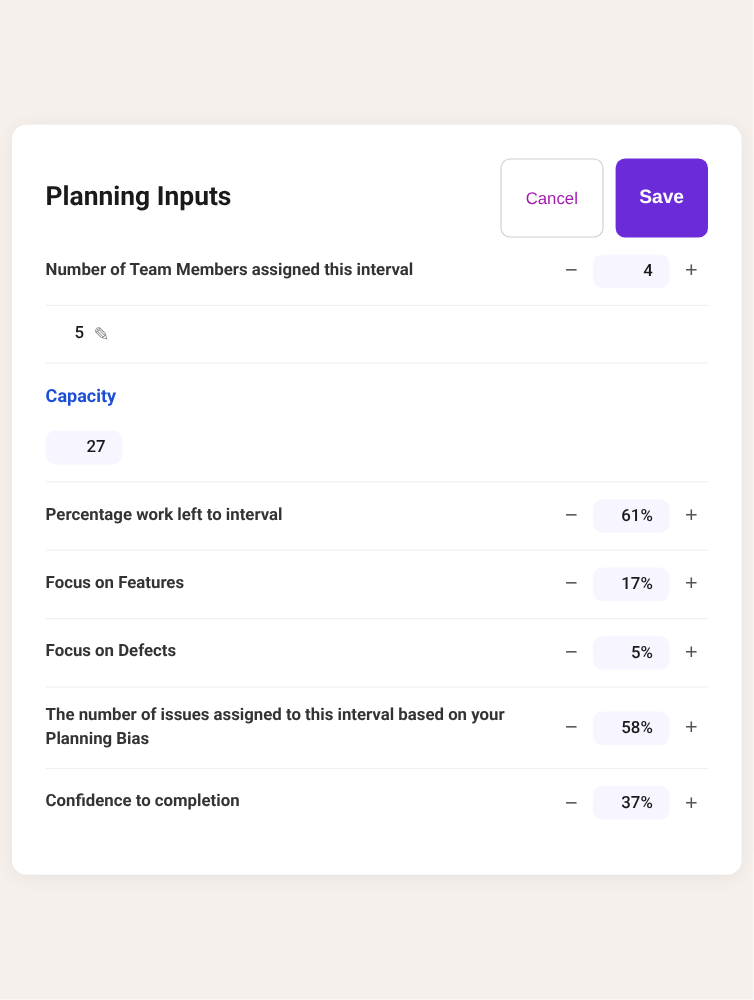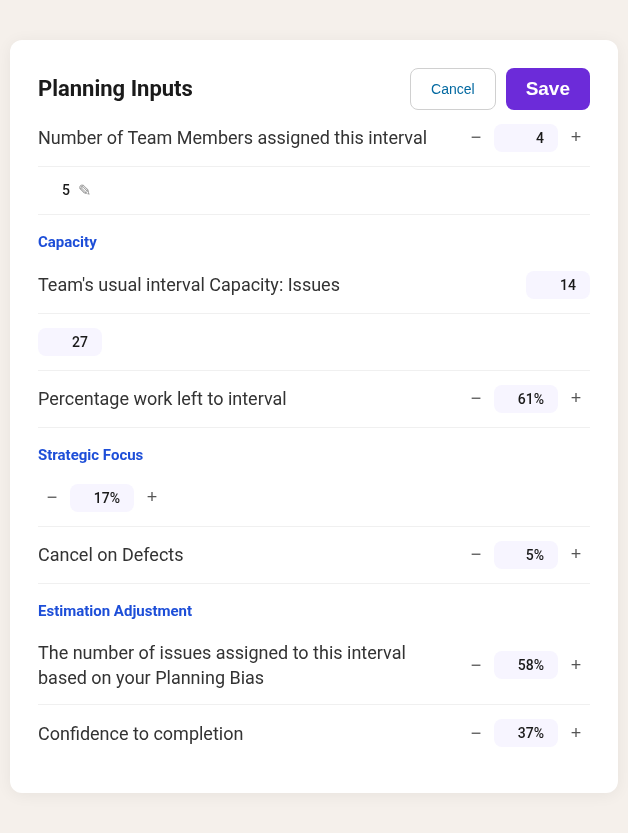--- a/index.html
+++ b/index.html
@@ -42,53 +42,54 @@
       gap: 10px;
     }
 
     .btn-cancel {
       background: #fff;
       border: 1.5px solid #d0d0d0;
       border-radius: 8px;
       padding: 8px 20px;
       font-size: 14px;
       font-weight: 500;
-      color: #0369a1;
+      color: #a21caf;
       cursor: pointer;
     }
 
     .btn-save {
       background: #6c2bd9;
       border: none;
       border-radius: 8px;
-      padding: 10px 20px;
-      font-size: 19px;
+      padding: 24px 20px;
+      font-size: 16px;
       font-weight: 600;
       color: #fff;
       cursor: pointer;
     }
 
     .row {
       display: flex;
       align-items: center;
       justify-content: space-between;
       padding: 14px 0;
       border-bottom: 1px solid #f0f0f0;
     }
 
     .row:last-child {
       border-bottom: none;
     }
 
     .row-label {
-      font-size: 18px;
+      font-size: 14px;
       color: #333;
       flex: 1;
       padding-right: 16px;
       line-height: 1.4;
+      font-weight: bold;
     }
 
     .section-heading {
       font-size: 15px;
       font-weight: 700;
       color: #1d4ed8;
       padding: 18px 0 6px 0;
     }
 
     .stepper {
@@ -166,59 +167,54 @@
 
   <div class="row">
     <div class="working-days-control">
       <span class="value-box-plain">5</span>
       <span class="edit-icon">✎</span>
     </div>
   </div>
 
   <div class="section-heading">Capacity</div>
 
-  <div class="row">
-    <span class="row-label">Team's usual interval Capacity: Issues</span>
-    <div class="value-box">14</div>
-  </div>
 
   <div class="row">
     <div class="value-box">27</div>
   </div>
 
 
   <div class="row">
     <span class="row-label">Percentage work left to interval</span>
     <div class="stepper">
       <button class="stepper-btn">−</button>
       <div class="value-box">61%</div>
       <button class="stepper-btn">+</button>
     </div>
   </div>
 
-  <div class="section-heading">Strategic Focus</div>
-
-  <div class="row">
+
+  <div class="row">
+    <span class="row-label">Focus on Features</span>
     <div class="stepper">
       <button class="stepper-btn">−</button>
       <div class="value-box">17%</div>
       <button class="stepper-btn">+</button>
     </div>
   </div>
 
   <div class="row">
-    <span class="row-label">Cancel on Defects</span>
+    <span class="row-label">Focus on Defects</span>
     <div class="stepper">
       <button class="stepper-btn">−</button>
       <div class="value-box">5%</div>
       <button class="stepper-btn">+</button>
     </div>
   </div>
 
-  <div class="section-heading">Estimation Adjustment</div>
 
   <div class="row">
     <span class="row-label">The number of issues assigned to this interval based on your Planning Bias</span>
     <div class="stepper">
       <button class="stepper-btn">−</button>
       <div class="value-box">58%</div>
       <button class="stepper-btn">+</button>
     </div>
   </div>
 

